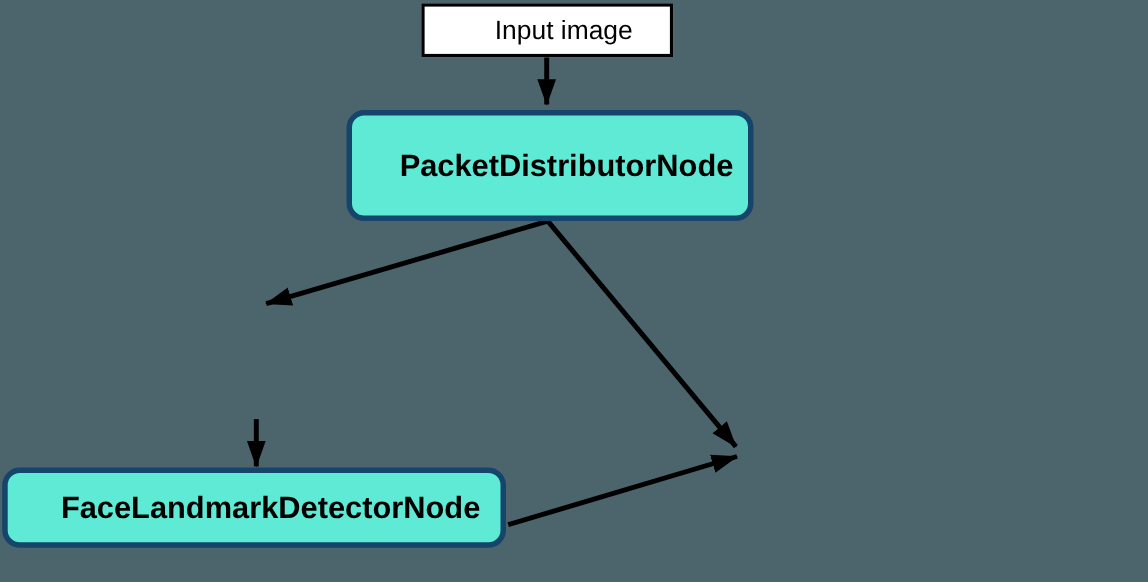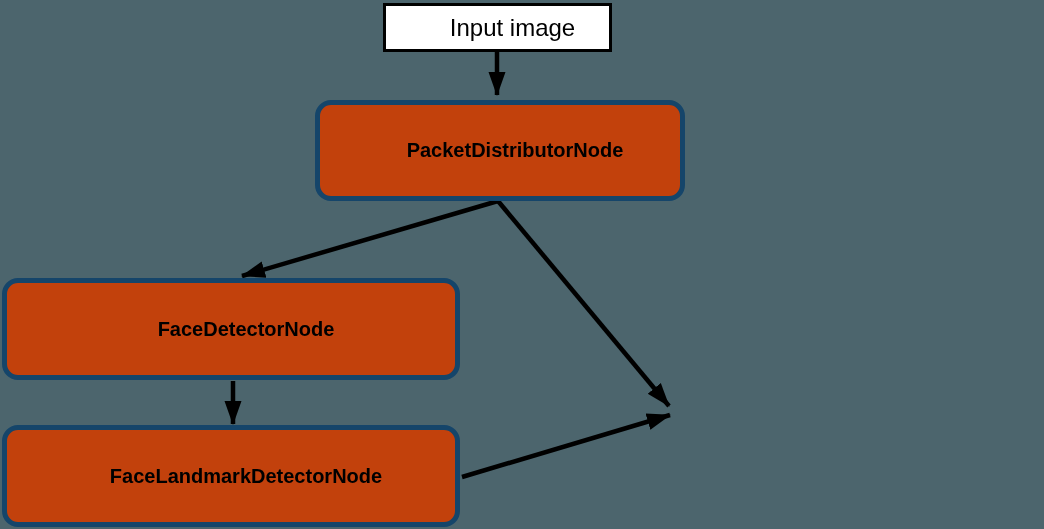--- a/index.html
+++ b/index.html
@@ -27,39 +27,39 @@
     position: absolute;
     display: flex;
     align-items: center;
     justify-content: center;
     text-align: center;
     box-sizing: border-box;
     color: #000000;
     padding-left: 30px;
   }
   .node.process {
-    background: #c2410c;
+    background: #5eead4;
     border: 5px solid #15456a;
     border-radius: 16px;
     font-weight: bold;
-    font-size: 20px;
+    font-size: 28px;
     letter-spacing: 0px;
   }
   .node.io {
     background: #ffffff;
     border: 3px solid #000000;
     border-radius: 0;
     font-weight: normal;
     font-size: 24px;
   }
   
   #node-input-image            { left: 383px; top: 3px;   width: 229px; height: 49px; }
   #node-packet-distributor     { left: 315px; top: 100px; width: 370px; height: 101px; }
   #node-face-detector          { left: 2px;   top: 278px; width: 458px; height: 102px; }
-  #node-face-landmark-detector { left: 2px;   top: 425px; width: 458px; height: 102px; }
+  #node-face-landmark-detector { left: 2px;   top: 425px; width: 458px; height: 73px; }
   #node-visualizer             { left: 675px; top: 358px; width: 364px; height: 104px; }
 </style>
 </head>
 <body>
 
 <div class="canvas">
 
   <svg class="edges" width="1044" height="529" viewBox="0 0 1044 529" xmlns="http://www.w3.org/2000/svg">
     <defs>
       <marker id="arrowhead" markerUnits="userSpaceOnUse" markerWidth="26" markerHeight="20" refX="23" refY="10" orient="auto">
@@ -74,22 +74,19 @@
   </svg>
 
   <div class="node io" id="node-input-image">
     <span>Input image</span>
   </div>
 
   <div class="node process" id="node-packet-distributor">
     <span>PacketDistributorNode</span>
   </div>
 
-  <div class="node process" id="node-face-detector">
-    <span>FaceDetectorNode</span>
-  </div>
 
   <div class="node process" id="node-face-landmark-detector">
     <span>FaceLandmarkDetectorNode</span>
   </div>
 
 
 </div>
 
 </body></html>

